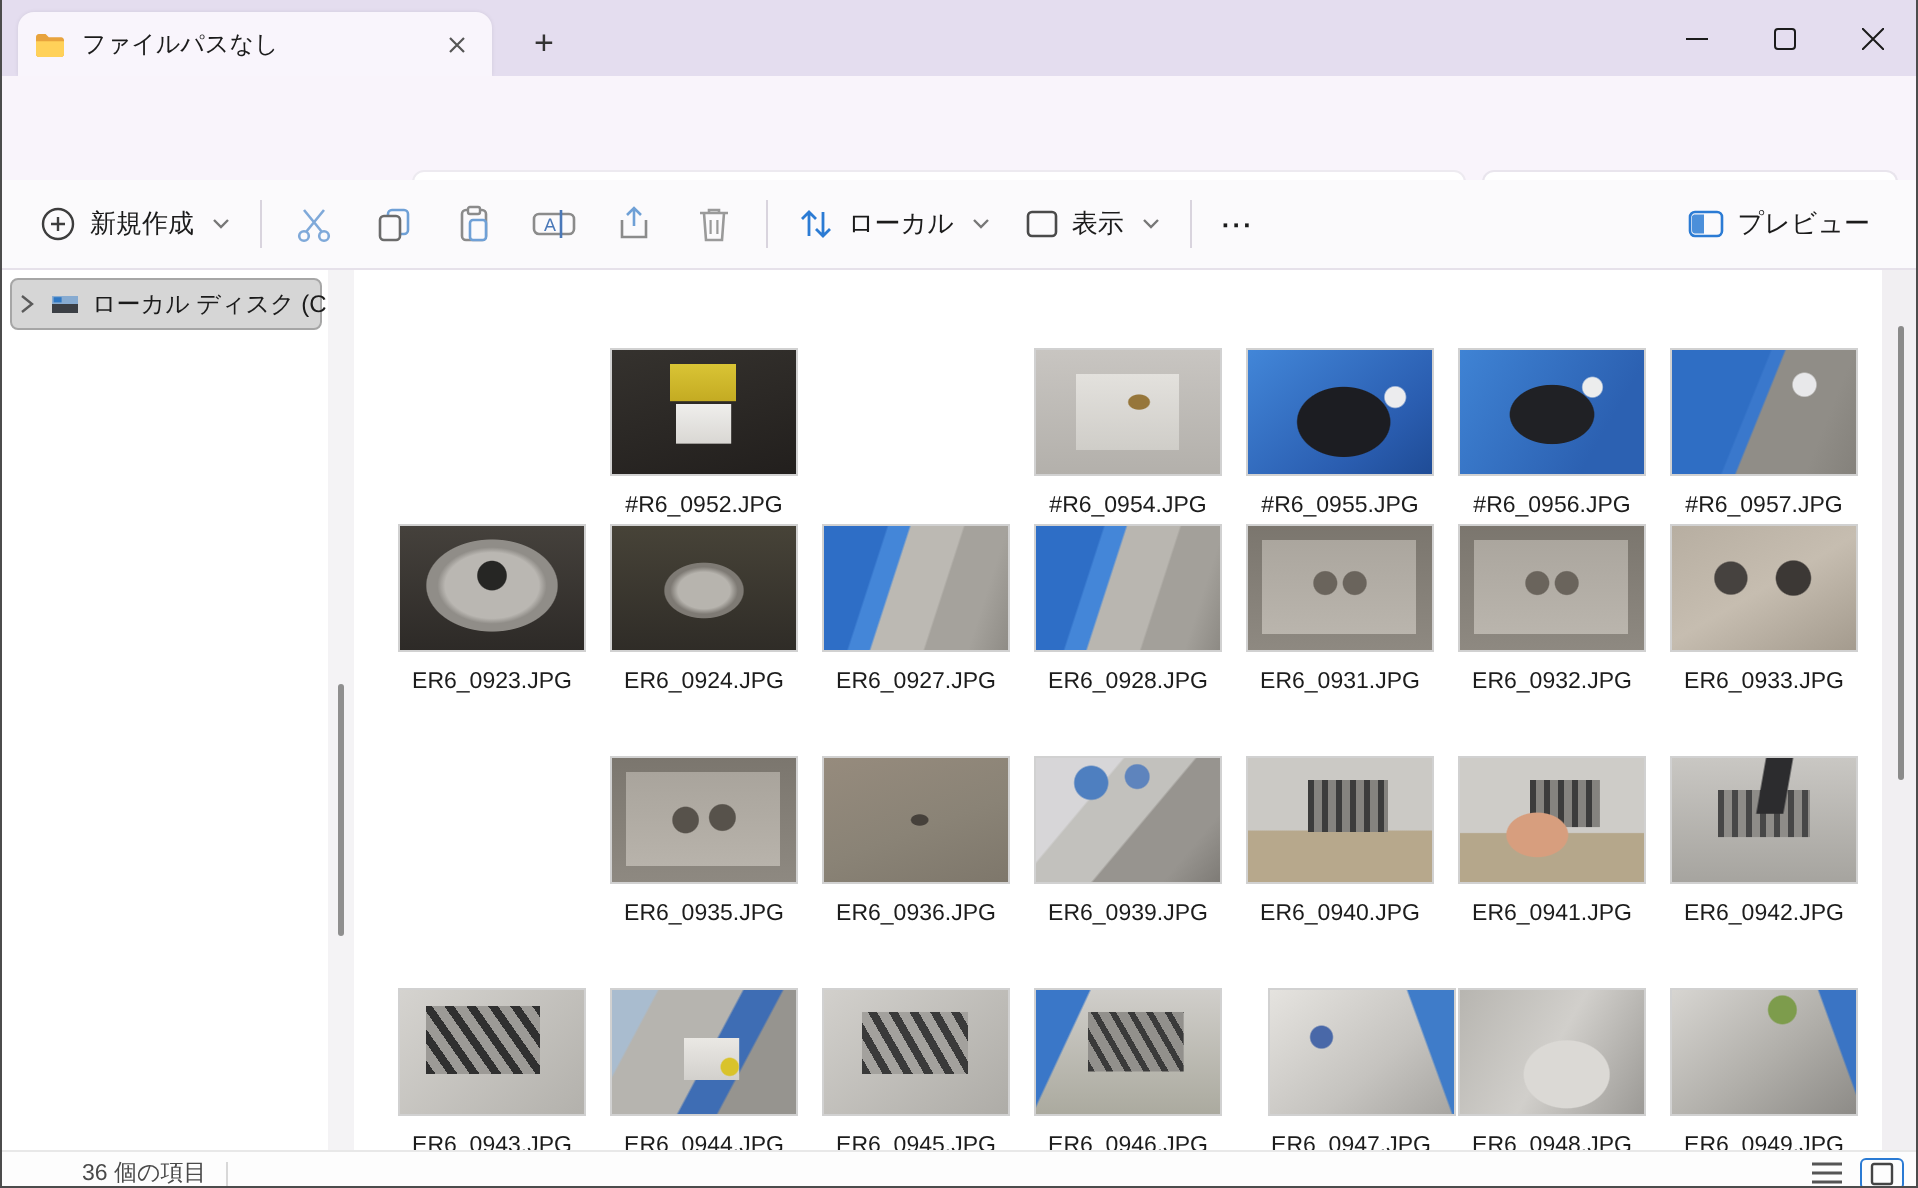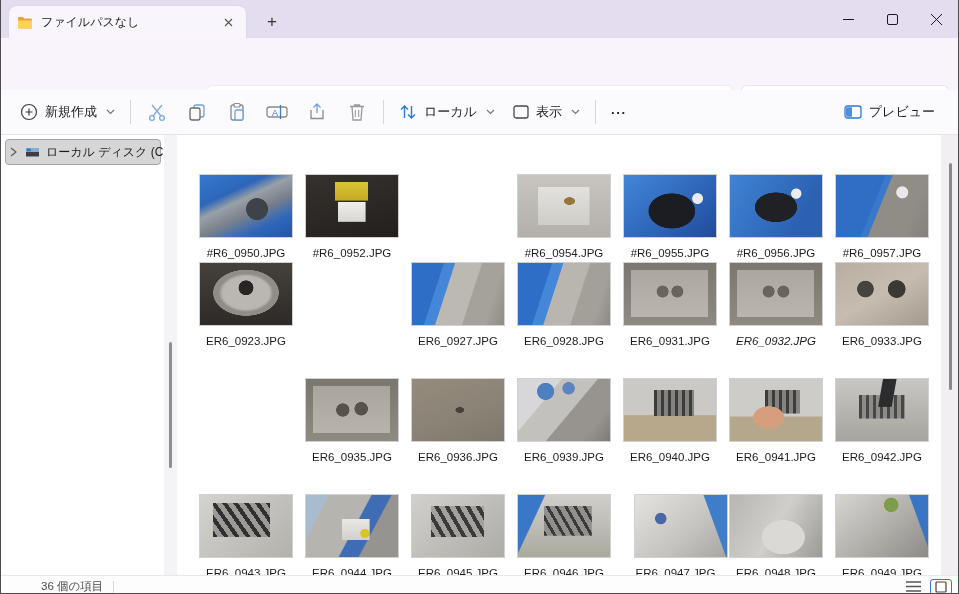--- a/index.html
+++ b/index.html
@@ -288,24 +288,20 @@
           </svg>
       </span>
       <span class="side-label">ローカル ディスク (C:)</span>
     </div>
   </div>
   <div class="side-gutter">
     <div class="side-thumb"></div>
   </div>
 
   <div class="content">
-    <div class="tile" style="left: 23px; top: 40px;">
-      <div class="thumb" style="background: radial-gradient(circle at 62% 55%, rgb(61, 67, 73) 0px, rgb(61, 67, 73) 16%, rgba(0, 0, 0, 0) 17%), linear-gradient(155deg, rgb(53, 121, 207) 0%, rgb(45, 102, 184) 30%, rgb(152, 160, 168) 42%, rgb(123, 130, 139) 58%, rgb(47, 102, 186) 78%, rgb(36, 86, 163) 100%);"></div>
-      <div class="fname">#R6_0950.JPG</div>
-    </div>
 
     <div class="tile" style="left: 129px; top: 40px;">
       <div class="thumb" style="background: linear-gradient(rgb(217, 196, 53), rgb(196, 171, 34)) 50% 16% / 36% 30% no-repeat, linear-gradient(rgb(239, 238, 236), rgb(217, 215, 211)) 50% 64% / 30% 32% no-repeat, linear-gradient(165deg, rgb(53, 50, 46), rgb(34, 31, 29));"></div>
       <div class="fname">#R6_0952.JPG</div>
     </div>
 
 
     <div class="tile" style="left: 341px; top: 40px;">
       <div class="thumb" style="background: radial-gradient(at 56% 42%, rgb(150, 118, 58) 0px, rgb(150, 118, 58) 7%, rgba(0, 0, 0, 0) 8%), linear-gradient(rgb(227, 225, 221), rgb(207, 205, 200)) 50% 52% / 56% 62% no-repeat, linear-gradient(rgb(200, 197, 193), rgb(179, 176, 171));"></div>
       <div class="fname">#R6_0954.JPG</div>
@@ -324,37 +320,41 @@
     <div class="tile" style="left: 659px; top: 40px;">
       <div class="thumb" style="background: radial-gradient(circle at 72% 28%, rgb(232, 232, 234) 0px, rgb(232, 232, 234) 7%, rgba(0, 0, 0, 0) 8%), linear-gradient(112deg, rgb(47, 110, 196) 0px, rgb(47, 110, 196) 42%, rgb(58, 120, 204) 43%, rgb(58, 120, 204) 48%, rgb(144, 141, 135) 49%, rgb(144, 141, 135) 78%, rgb(132, 129, 123) 100%);"></div>
       <div class="fname">#R6_0957.JPG</div>
     </div>
 
     <div class="tile" style="left: 23px; top: 128px;">
       <div class="thumb" style="background: radial-gradient(circle at 50% 40%, rgb(38, 38, 36) 0px, rgb(38, 38, 36) 12%, rgba(0, 0, 0, 0) 13%), radial-gradient(at 50% 48%, rgb(186, 183, 178) 0px, rgb(186, 183, 178) 36%, rgb(144, 141, 136) 42%, rgb(144, 141, 136) 50%, rgba(0, 0, 0, 0) 51%), linear-gradient(rgb(69, 65, 60), rgb(45, 42, 39));"></div>
       <div class="fname">ER6_0923.JPG</div>
     </div>
 
+    <div class="tile" style="left: 129px; top: 128px;">
+      <div class="thumb" style="background: radial-gradient(at 50% 52%, rgb(183, 180, 174) 0px, rgb(183, 180, 174) 20%, rgb(126, 122, 116) 26%, rgb(126, 122, 116) 30%, rgba(0, 0, 0, 0) 31%), linear-gradient(rgb(71, 67, 56), rgb(47, 44, 39));"></div>
+      <div class="fname">ER6_0924.JPG</div>
+    </div>
 
     <div class="tile" style="left: 235px; top: 128px;">
       <div class="thumb" style="background: linear-gradient(108deg, rgb(46, 110, 198) 0px, rgb(46, 110, 198) 28%, rgb(68, 134, 216) 29%, rgb(68, 134, 216) 38%, rgb(188, 185, 179) 39%, rgb(188, 185, 179) 62%, rgb(165, 162, 156) 63%, rgb(165, 162, 156) 82%, rgb(143, 140, 134) 100%);"></div>
       <div class="fname">ER6_0927.JPG</div>
     </div>
 
     <div class="tile" style="left: 341px; top: 128px;">
       <div class="thumb" style="background: linear-gradient(108deg, rgb(46, 110, 198) 0px, rgb(46, 110, 198) 30%, rgb(68, 134, 216) 31%, rgb(68, 134, 216) 40%, rgb(185, 182, 176) 41%, rgb(185, 182, 176) 64%, rgb(163, 160, 154) 65%, rgb(163, 160, 154) 84%, rgb(141, 138, 132) 100%);"></div>
       <div class="fname">ER6_0928.JPG</div>
     </div>
 
     <div class="tile" style="left: 447px; top: 128px;">
       <div class="thumb" style="background: radial-gradient(circle at 42% 46%, rgb(106, 100, 92) 0px, rgb(106, 100, 92) 9%, rgba(0, 0, 0, 0) 10%), radial-gradient(circle at 58% 46%, rgb(106, 100, 92) 0px, rgb(106, 100, 92) 9%, rgba(0, 0, 0, 0) 10%), linear-gradient(rgb(171, 166, 158), rgb(186, 181, 173)) 50% 50% / 84% 76% no-repeat, linear-gradient(rgb(123, 118, 110), rgb(142, 137, 129));"></div>
       <div class="fname">ER6_0931.JPG</div>
     </div>
 
-    <div class="tile" style="left: 553px; top: 128px; font-style: italic;">
+    <div class="tile" style="left: 553px; top: 128px;">
       <div class="thumb" style="background: radial-gradient(circle at 42% 46%, rgb(106, 100, 92) 0px, rgb(106, 100, 92) 9%, rgba(0, 0, 0, 0) 10%), radial-gradient(circle at 58% 46%, rgb(106, 100, 92) 0px, rgb(106, 100, 92) 9%, rgba(0, 0, 0, 0) 10%), linear-gradient(rgb(171, 166, 158), rgb(186, 181, 173)) 50% 50% / 84% 76% no-repeat, linear-gradient(rgb(123, 118, 110), rgb(142, 137, 129));"></div>
       <div class="fname">ER6_0932.JPG</div>
     </div>
 
     <div class="tile" style="left: 659px; top: 128px;">
       <div class="thumb" style="background: radial-gradient(circle at 32% 42%, rgb(70, 66, 63) 0px, rgb(70, 66, 63) 11%, rgba(0, 0, 0, 0) 12%), radial-gradient(circle at 66% 42%, rgb(60, 56, 53) 0px, rgb(60, 56, 53) 12%, rgba(0, 0, 0, 0) 13%), linear-gradient(150deg, rgb(183, 174, 161), rgb(198, 189, 176) 50%, rgb(164, 155, 142));"></div>
       <div class="fname">ER6_0933.JPG</div>
     </div>
 
 

